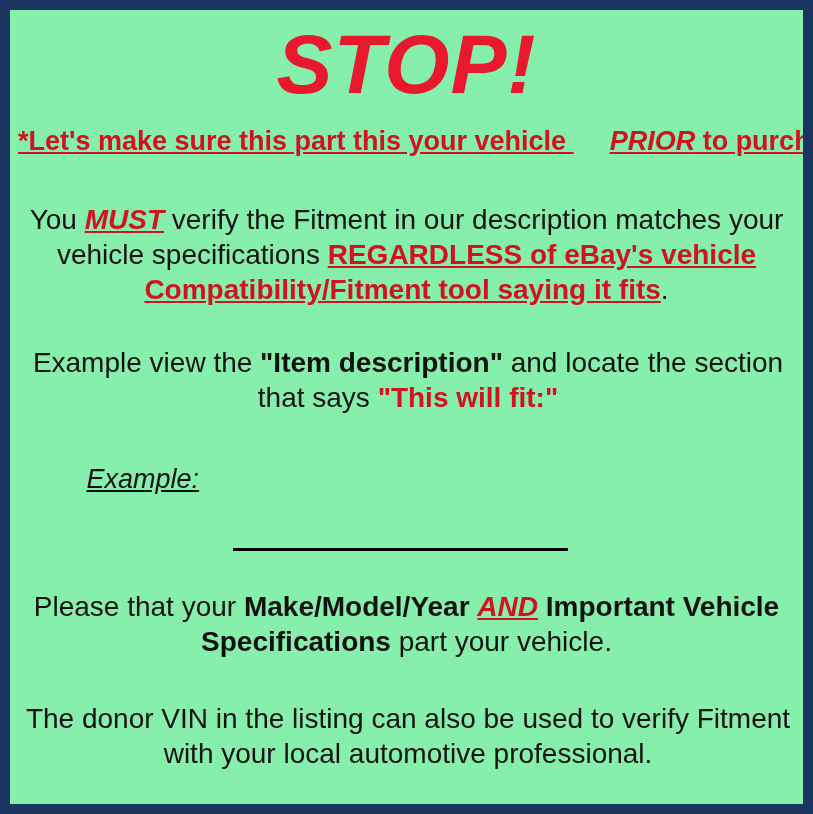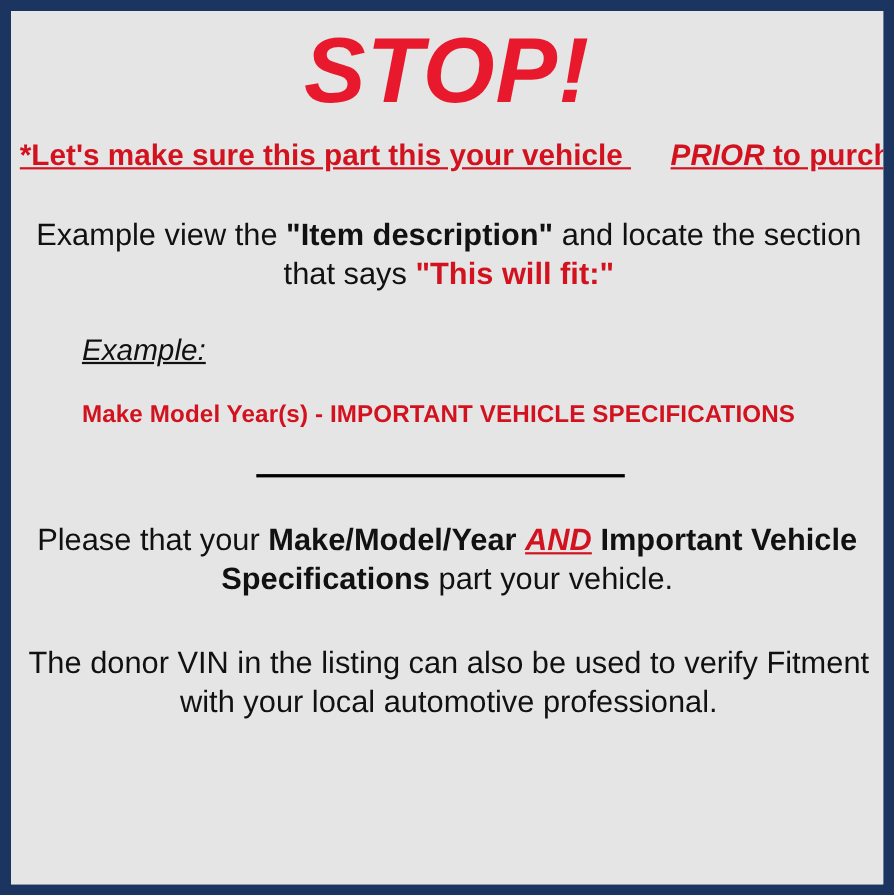--- a/index.html
+++ b/index.html
@@ -19,21 +19,21 @@
     box-sizing: border-box;
     background: #ffffff;
     border: 10px solid #1b3560;
     overflow: hidden;
   }
 
   #notice-inner {
     box-sizing: border-box;
     width: 100%;
     height: 100%;
-    background: #e5e5e5;
+    background: #86efac;
     padding: 0 8px;
     text-align: center;
   }
 
   
   .stop-heading {
     margin: 0;
     padding-top: 8px;
     font-size: 84px;
     line-height: 92px;
@@ -81,21 +81,21 @@
   .red-biu { color: #d2131f; font-weight: bold; font-style: italic; text-decoration: underline; }
 
   
   .example-block {
     width: 740px;
     margin: 0 auto;
     padding-top: 36px;
     text-align: left;
   }
   .example-label {
-    margin: 0;
+    margin: 12px;
     padding-left: 38px;
     font-size: 27px;
     line-height: 32px;
     font-style: italic;
     color: #111111;
     text-decoration: underline;
   }
   .example-fit {
     margin: 0;
     padding-left: 38px;
@@ -135,28 +135,30 @@
 
 <div id="notice-card">
   <div id="notice-inner">
 
     <div class="stop-heading">STOP!</div>
 
     <div class="tagline">
       <span>*Let's make sure this part this your vehicle </span><span class="it">PRIOR</span><span> to purchasing*</span>
     </div>
 
+    <div class="para para-1">
+      <span>You </span><span class="red-biu">MUST</span><span> verify the Fitment in our description matches your vehicle specifications </span><span class="red-bu">REGARDLESS of eBay's vehicle Compatibility/Fitment tool saying it fits</span><span>.</span>
+    </div>
 
     <div class="para para-2">
       <span>Example view the </span><span class="b">"Item description"</span><span> and locate the section that says </span><span class="red-b">"This will fit:"</span>
     </div>
 
     <div class="example-block">
       <div class="example-label">Example:</div>
-      <div class="example-spec">Make Model Year(s) - IMPORTANT VEHICLE SPECIFICATIONS</div>
     </div>
 
     <div class="divider-wrap">
       <span class="divider"></span>
     </div>
 
     <div class="para para-confirm">
       <span>Please that your </span><span class="b">Make/Model/Year</span><span> </span><span class="red-biu">AND</span><span> </span><span class="b">Important Vehicle Specifications</span><span> part your vehicle.</span>
     </div>
 

